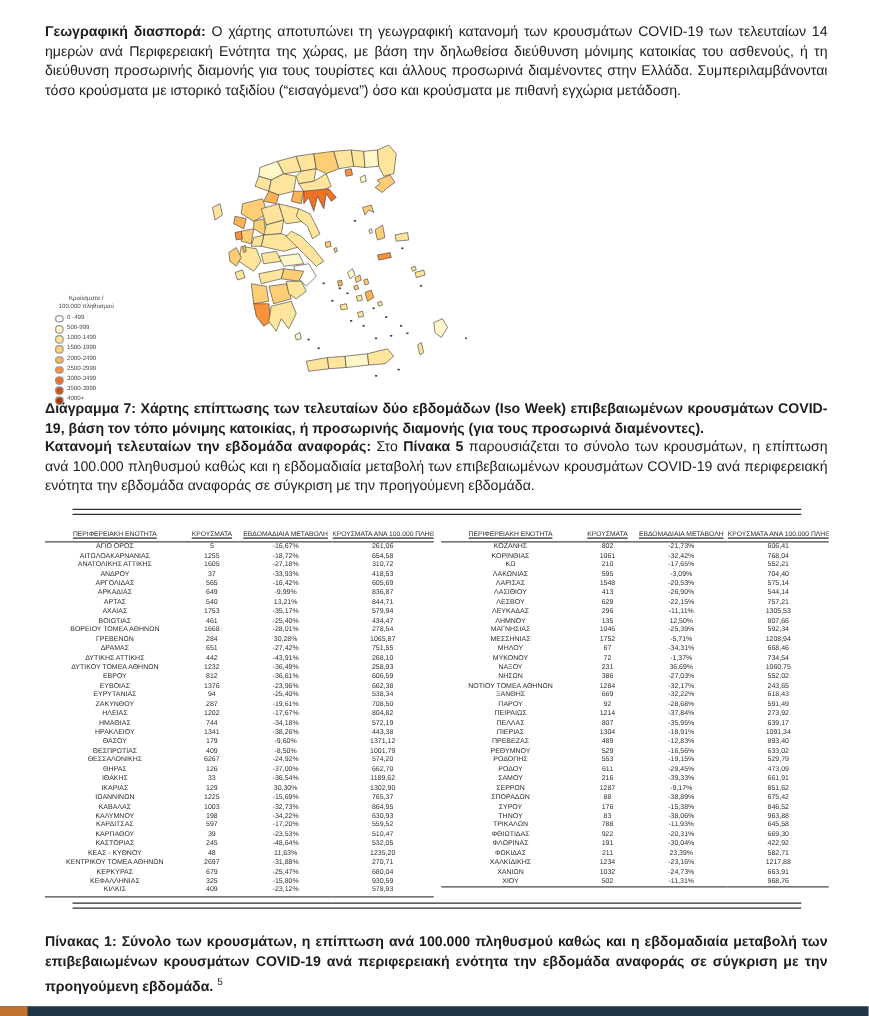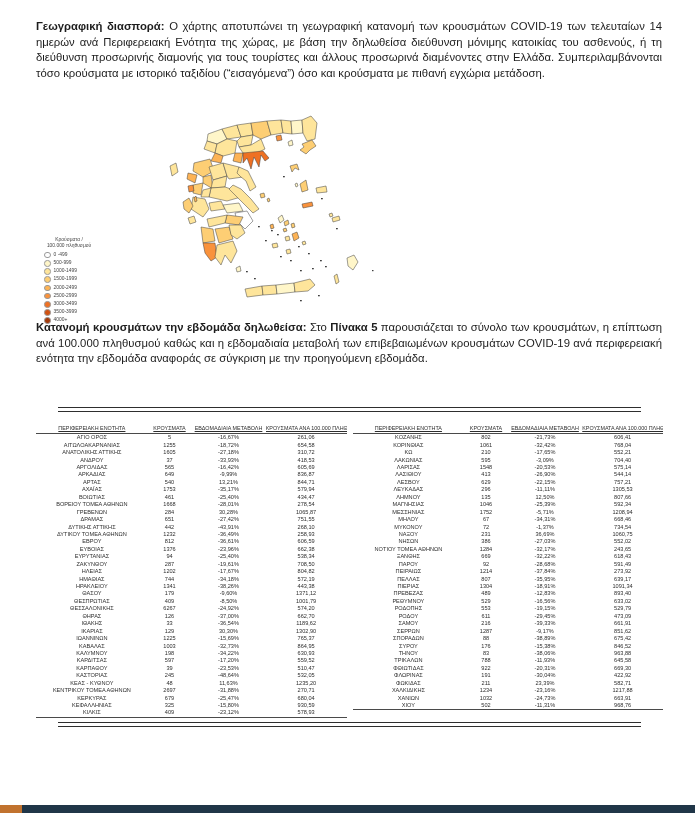--- a/index.html
+++ b/index.html
@@ -208,21 +208,22 @@
           <span>3500-3999</span>
         </div>
         <div class="litem">
           <span class="lswatch" style="background: rgb(163, 59, 12);"></span>
           <span>4000+</span>
         </div>
       </div>
   </div>
 
   <div class="para" id="caption-block">
-    <div><span class="lead">Κατανομή κρουσμάτων την εβδομάδα δηλωθείσα:</span>
+    <div class="figcap">Διάγραμμα 7: Χάρτης επίπτωσης των τελευταίων δύο εβδομάδων (Iso Week) επιβεβαιωμένων κρουσμάτων COVID-19, βάση τον τόπο μόνιμης κατοικίας, ή προσωρινής διαμονής (για τους προσωρινά διαμένοντες).</div>
+    <div><span class="lead">Κατανομή τελευταίων την εβδομάδα αναφοράς:</span>
         <span>Στο</span>
         <span class="lead">Πίνακα 5</span>
         <span>παρουσιάζεται το σύνολο των κρουσμάτων, η επίπτωση ανά 100.000 πληθυσμού καθώς και η εβδομαδιαία μεταβολή των επιβεβαιωμένων κρουσμάτων COVID-19 ανά περιφερειακή ενότητα την εβδομάδα αναφοράς σε σύγκριση με την προηγούμενη εβδομάδα.</span></div>
   </div>
 
   <div id="table-block">
     <div class="rule-double" id="rule-top"></div>
     <div id="tables">
       <table class="datatable">
         <thead>
@@ -695,17 +696,18 @@
               <td>502</td>
               <td>-11,31%</td>
               <td>968,76</td>
             </tr>
           </tbody>
       </table>
     </div>
     <div class="rule-double" id="rule-bottom"></div>
   </div>
 
+  <p class="para" id="table-caption"><span>Πίνακας 1: Σύνολο των κρουσμάτων, η επίπτωση ανά 100.000 πληθυσμού καθώς και η εβδομαδιαία μεταβολή των επιβεβαιωμένων κρουσμάτων COVID-19 ανά περιφερειακή ενότητα την εβδομάδα αναφοράς σε σύγκριση με την προηγούμενη εβδομάδα.</span> <sup>5</sup></p>
 
   <div id="footer-bar" style="background: rgb(32, 54, 72);"></div>
   <div id="footer-accent" style="background: rgb(193, 114, 46);"></div>
 
 </div>
 
 </body></html>

